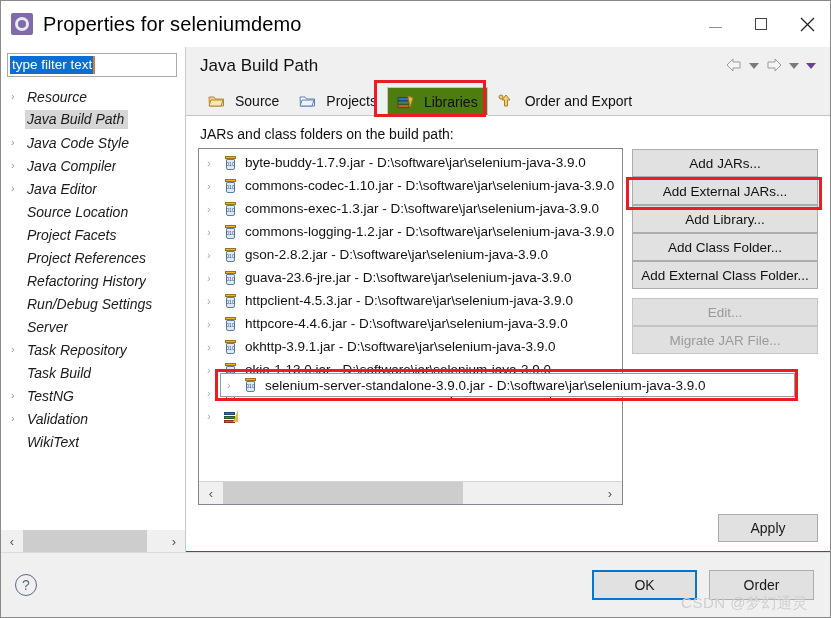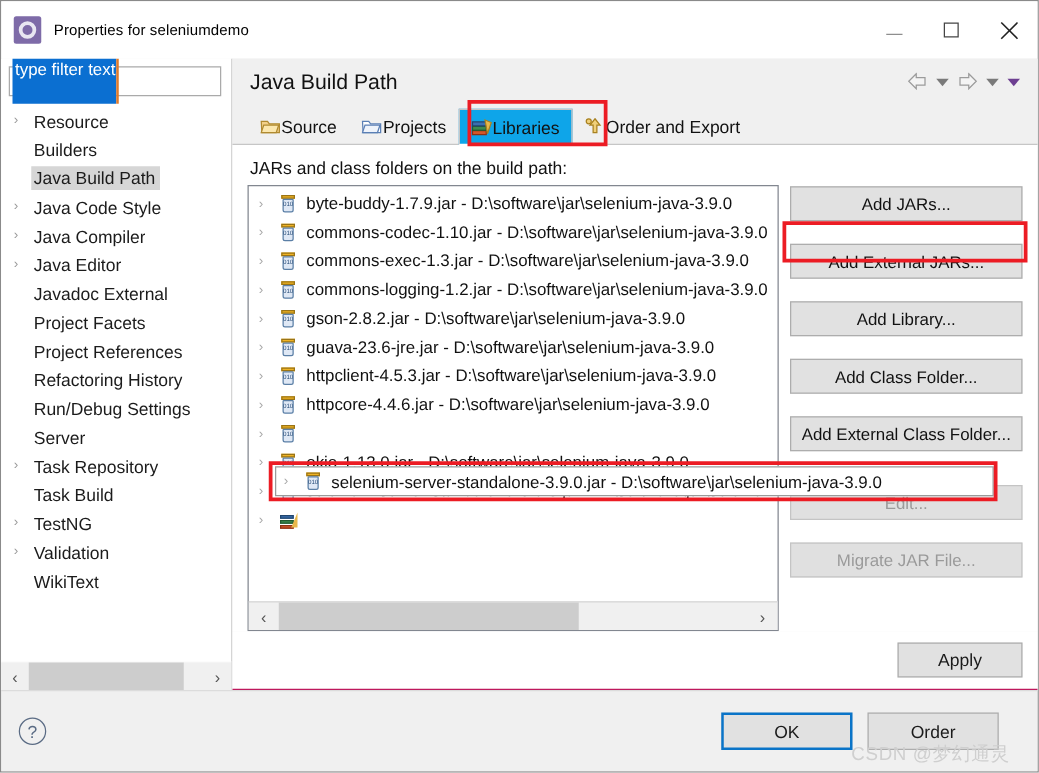--- a/index.html
+++ b/index.html
@@ -52,21 +52,21 @@
   }
   .title-icon::after {
     content: "";
     position: absolute;
     left: 8px; top: 8px;
     width: 6px; height: 6px;
     background: #7e6ba8;
     border-radius: 50%;
   }
   .title-text {
-    font-size: 12px;
+    font-size: 20px;
     color: #000;
     letter-spacing: .1px;
   }
   .win-buttons {
     position: absolute;
     right: 0; top: 0;
     height: 46px;
     display: flex;
     align-items: center;
   }
@@ -107,21 +107,21 @@
     border: 1px solid #aaa;
     background: #fff;
     display: flex;
     align-items: center;
     box-sizing: border-box;
   }
   .filter-text {
     background: #0b6fd1;
     color: #ffffff;
     font-size: 13.5px;
-    padding: 1px 1px 20px 2px;
+    padding: 1px 1px 2px 2px;
     margin-left: 2px;
     white-space: nowrap;
     position: relative;
   }
   .filter-text::after {
     content:"";
     position:absolute; right:-2px; top:0; bottom:0;
     width:2px; background:#e07a2a;
   }
   .tree {
@@ -139,21 +139,21 @@
     color: #1b1b1b;
   }
   .tree-arrow {
     width: 16px;
     flex: 0 0 16px;
     color: #9a9a9a;
     font-size: 11px;
     line-height: 1;
     text-align: left;
   }
-  .tree-label { overflow: hidden; }
+  .tree-label { overflow: hidden; font-style: italic; }
   .tree-item.selected .tree-label {
     background: #d6d6d6;
     padding: 1px 4px 2px 2px;
     margin-left: -2px;
   }
   .hscroll {
     height: 22px;
     flex: 0 0 22px;
     background: #f0f0f0;
     display: flex;
@@ -221,30 +221,30 @@
     align-items: flex-end;
     padding-left: 12px;
     background: #f0f0f0;
     border-bottom: 1px solid #c6c6c6;
     position: relative;
   }
   .tab {
     height: 29px;
     display: flex;
     align-items: center;
-    gap: 0;
+    gap: 10px;
     padding: 0 9px;
     font-size: 14px;
     color: #111;
     border: 1px solid transparent;
     box-sizing: border-box;
     white-space: nowrap;
   }
   .tab.active {
-    background: #0ea5e9;
+    background: #4d7c0f;
     border: 1px solid #c6c6c6;
     border-bottom: 1px solid #ffffff;
     margin-bottom: -1px;
     z-index: 2;
   }
   .tab-icon { width: 17px; height: 16px; position: relative; flex: 0 0 17px; }
 
   .content {
     flex: 1 1 auto;
     background: #ffffff;
@@ -337,21 +337,21 @@
     color:#555; font-size:13px;
   }
   .jar-hscroll .track { flex: 1 1 auto; position: relative; }
   .jar-hscroll .thumb { position:absolute; top:0; bottom:0; background:#cdcdcd; }
 
   .side-buttons {
     width: 186px;
     flex: 0 0 186px;
     display: flex;
     flex-direction: column;
-    gap: 18px;
+    gap: 0;
     padding-top: 1px;
   }
   .btn {
     height: 28px;
     background: #e1e1e1;
     border: 1px solid #adadad;
     font-size: 13.5px;
     color: #111;
     display: flex; align-items: center; justify-content: center;
     box-sizing: border-box;
@@ -394,21 +394,21 @@
     margin-left: 14px;
     border: 1.5px solid #5a6b84;
     border-radius: 50%;
     color: #5a6b84;
     font-size: 14px;
     display:flex; align-items:center; justify-content:center;
     box-sizing: border-box;
   }
   .footer-buttons {
     position: absolute;
-    right: 31px;
+    right: 16px;
     display: flex;
     gap: 12px;
     align-items: center;
   }
   .btn-ok {
     width: 105px; height: 30px;
     background: #e1e1e1;
     border: 2px solid #0a74c8;
     font-size: 14px;
     display:flex; align-items:center; justify-content:center;
@@ -485,43 +485,39 @@
 
     <div class="left-pane">
       <div class="filter-box">
         <span class="filter-text">type filter text</span>
       </div>
       <div class="tree" id="tree">
           <div class="tree-item">
             <span class="tree-arrow">›</span>
             <span class="tree-label">Resource</span>
           </div>
-          <div class="tree-item">
-            <span class="tree-arrow"></span>
-            <span class="tree-label">Builders</span>
-          </div>
           <div class="tree-item selected">
             <span class="tree-arrow"></span>
             <span class="tree-label">Java Build Path</span>
           </div>
           <div class="tree-item">
             <span class="tree-arrow">›</span>
             <span class="tree-label">Java Code Style</span>
           </div>
           <div class="tree-item">
             <span class="tree-arrow">›</span>
             <span class="tree-label">Java Compiler</span>
           </div>
           <div class="tree-item">
             <span class="tree-arrow">›</span>
             <span class="tree-label">Java Editor</span>
           </div>
           <div class="tree-item">
             <span class="tree-arrow"></span>
-            <span class="tree-label">Javadoc External</span>
+            <span class="tree-label">Source Location</span>
           </div>
           <div class="tree-item">
             <span class="tree-arrow"></span>
             <span class="tree-label">Project Facets</span>
           </div>
           <div class="tree-item">
             <span class="tree-arrow"></span>
             <span class="tree-label">Project References</span>
           </div>
           <div class="tree-item">
@@ -697,20 +693,21 @@
                   </span>
                   <span>httpcore-4.4.6.jar - D:\software\jar\selenium-java-3.9.0</span>
                 </div>
                 <div class="jar-row">
                   <span class="jar-arrow">›</span>
                   <span class="jar-icon">
                     <span class="lid"></span>
                     <span class="body"></span>
                     <span class="bits">010</span>
                   </span>
+                  <span>okhttp-3.9.1.jar - D:\software\jar\selenium-java-3.9.0</span>
                 </div>
                 <div class="jar-row">
                   <span class="jar-arrow">›</span>
                   <span class="jar-icon">
                     <span class="lid"></span>
                     <span class="body"></span>
                     <span class="bits">010</span>
                   </span>
                   <span>okio-1.13.0.jar - D:\software\jar\selenium-java-3.9.0</span>
                 </div>

